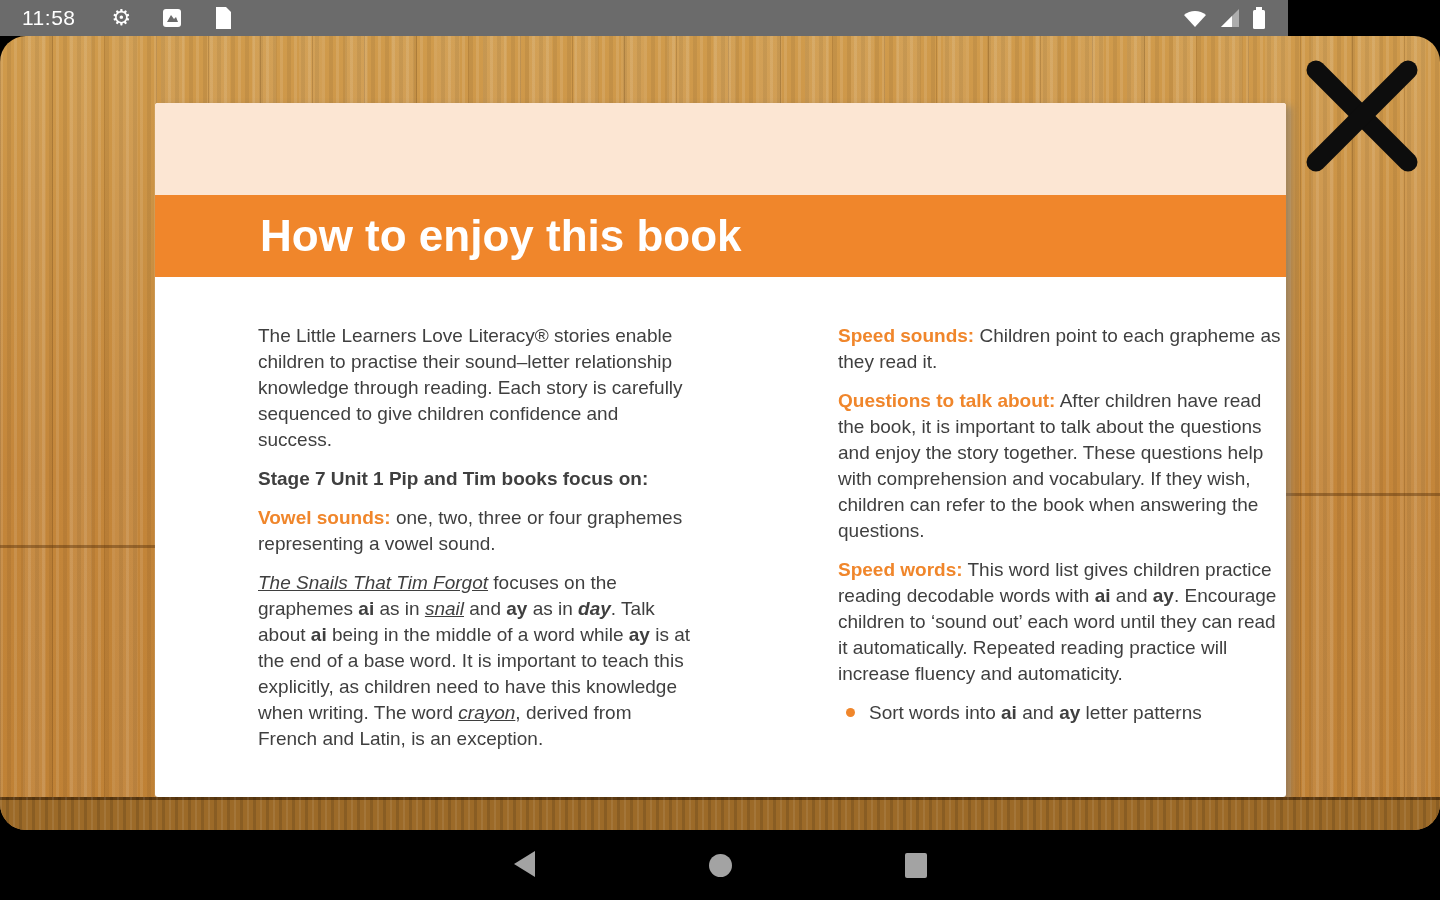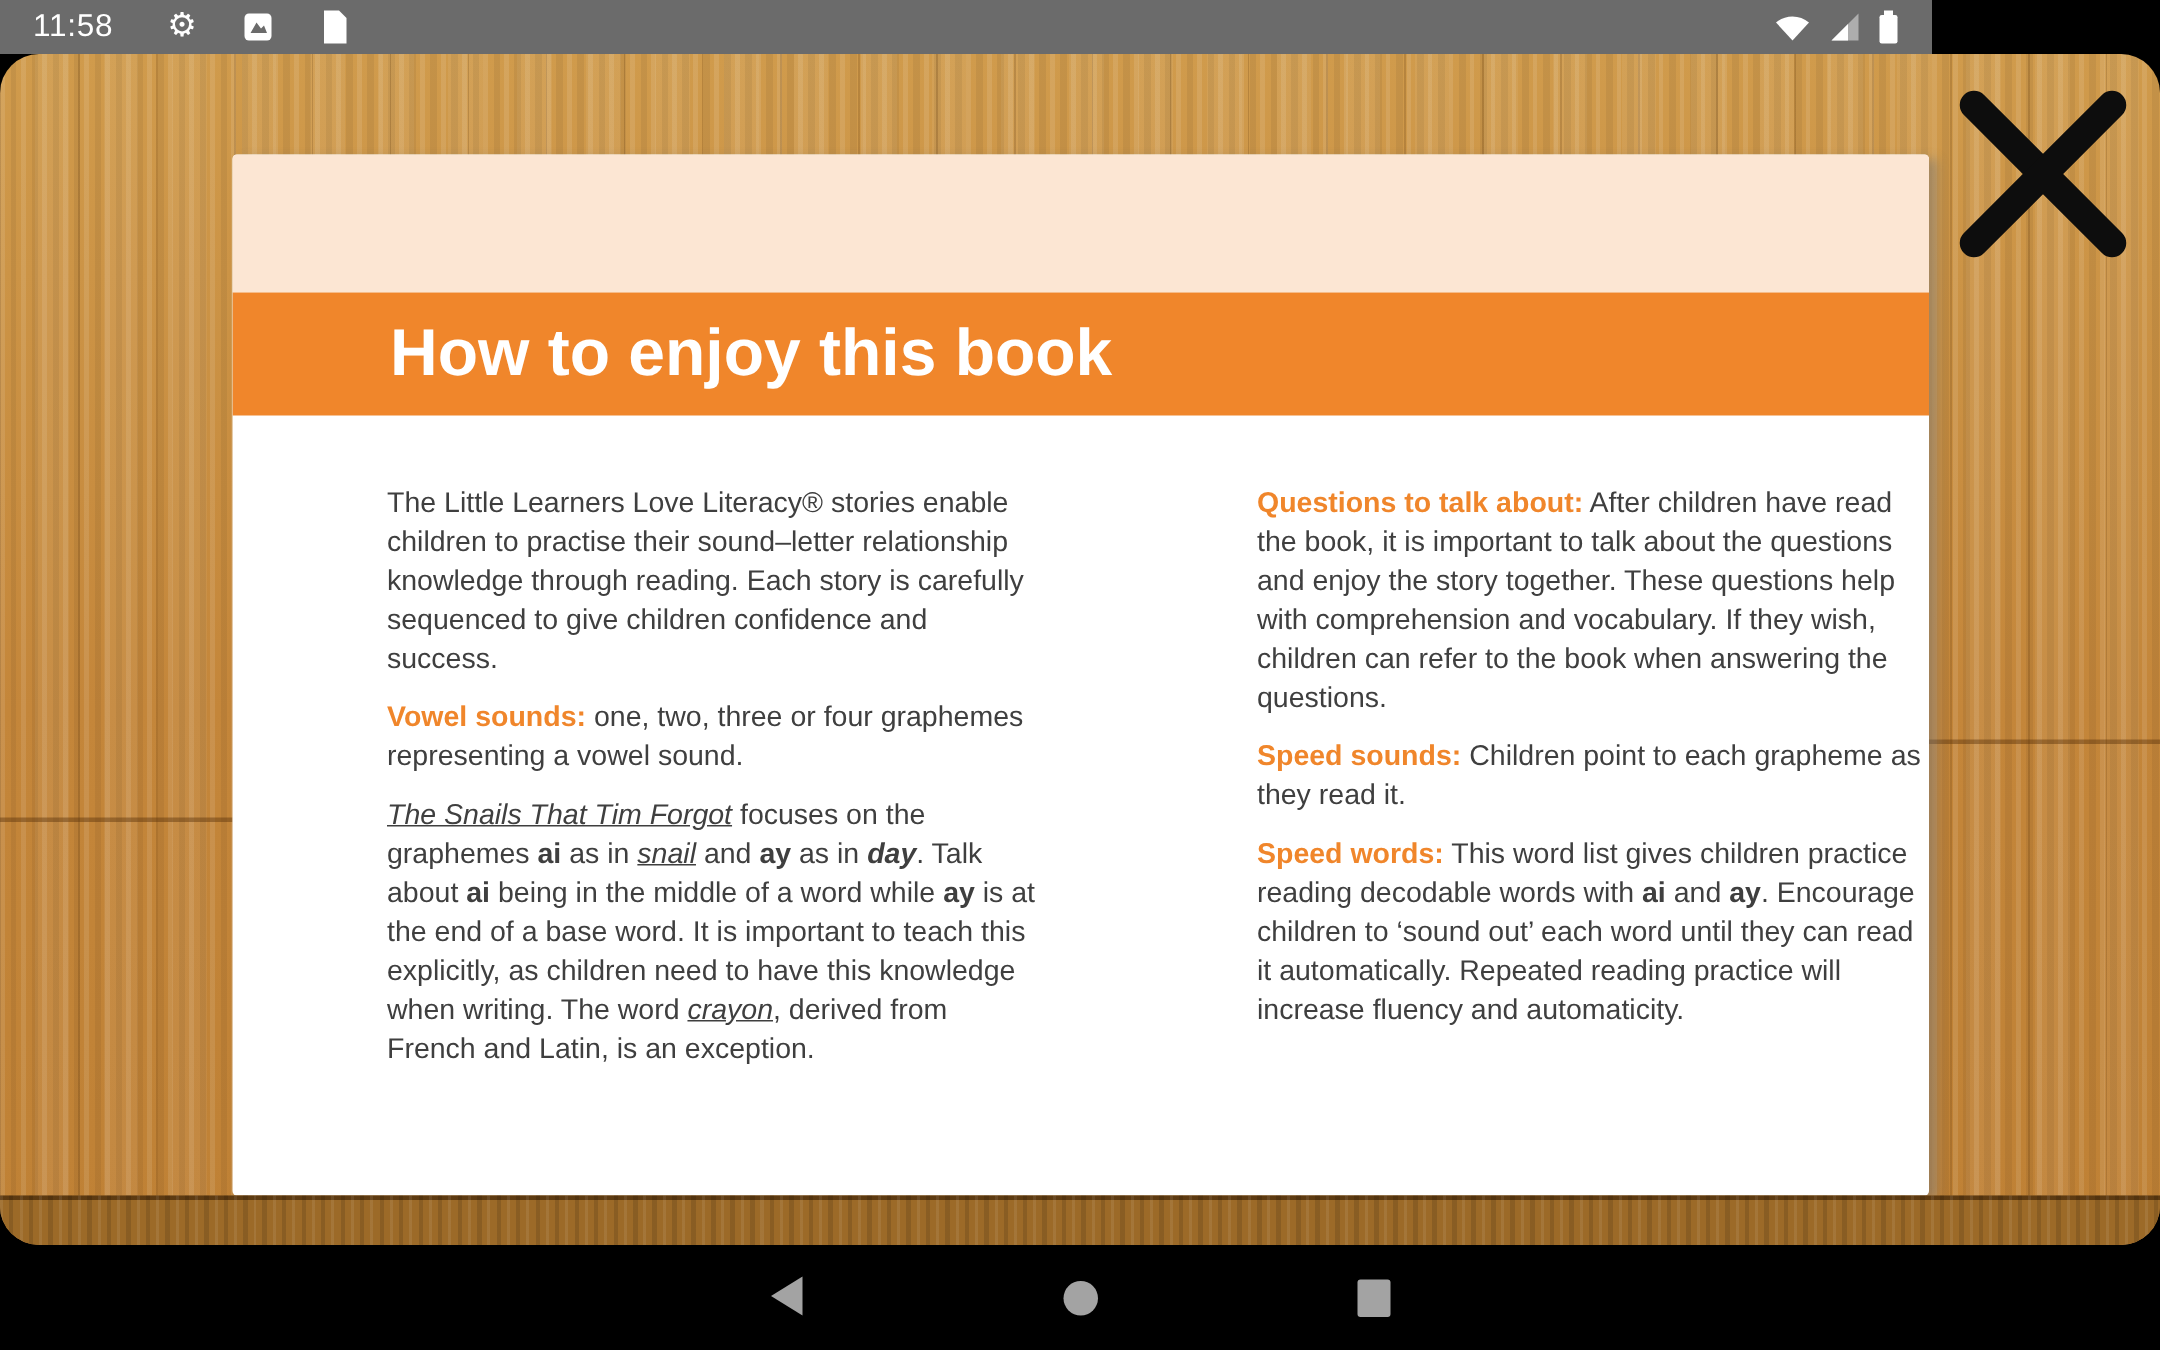--- a/index.html
+++ b/index.html
@@ -135,27 +135,32 @@
     <div class="plank-joint right"></div>
 
     <div class="page">
       <div class="page-top-margin"></div>
       <div class="chapter-header">
         <h1 class="page-title">How to enjoy this book</h1>
       </div>
       <div class="columns">
         <div class="col left">
           <p><span class="run-n">The Little Learners Love Literacy® stories enable children to practise their sound–letter relationship knowledge through reading. Each story is carefully sequenced to give children confidence and success.</span></p>
+          <p><span class="run-b">Stage 7 Unit 1 Pip and Tim books focus on:</span></p>
           <p><span class="run-ob">Vowel sounds:</span><span class="run-n"> one, two, three or four graphemes representing a vowel sound.</span></p>
           <p><span class="run-i">The Snails That Tim Forgot</span><span class="run-n"> focuses on the graphemes </span><span class="run-b">ai</span><span class="run-n"> as in </span><span class="run-i">snail</span><span class="run-n"> and </span><span class="run-b">ay</span><span class="run-n"> as in </span><span class="run-bi">day</span><span class="run-n">. Talk about </span><span class="run-b">ai</span><span class="run-n"> being in the middle of a word while </span><span class="run-b">ay</span><span class="run-n"> is at the end of a base word. It is important to teach this explicitly, as children need to have this knowledge when writing. The word </span><span class="run-i">crayon</span><span class="run-n">, derived from French and Latin, is an exception.</span></p>
         </div>
         <div class="col right">
+          <p><span class="run-ob">Speed sounds:</span><span class="run-n"> Children point to each grapheme as they read it.</span></p>
           <p><span class="run-ob">Questions to talk about:</span><span class="run-n"> After children have read the book, it is important to talk about the questions and enjoy the story together. These questions help with comprehension and vocabulary. If they wish, children can refer to the book when answering the questions.</span></p>
-          <p><span class="run-ob">Speed sounds:</span><span class="run-n"> Children point to each grapheme as they read it.</span></p>
           <p><span class="run-ob">Speed words:</span><span class="run-n"> This word list gives children practice reading decodable words with </span><span class="run-b">ai</span><span class="run-n"> and </span><span class="run-b">ay</span><span class="run-n">. Encourage children to ‘sound out’ each word until they can read it automatically. Repeated reading practice will increase fluency and automaticity.</span></p>
+          <div class="bullet-row">
+            <span class="bullet-dot"></span>
+            <p><span class="run-n">Sort words into </span><span class="run-b">ai</span><span class="run-n"> and </span><span class="run-b">ay</span><span class="run-n"> letter patterns</span></p>
+          </div>
         </div>
       </div>
     </div>
 
     <button class="close-btn">
       <span>
         <svg width="120" height="120" viewBox="0 0 120 120">
           <line x1="14" y1="14" x2="106" y2="106" stroke="#0d0d0d" stroke-width="19" stroke-linecap="round"></line>
           <line x1="106" y1="14" x2="14" y2="106" stroke="#0d0d0d" stroke-width="19" stroke-linecap="round"></line>
         </svg>

